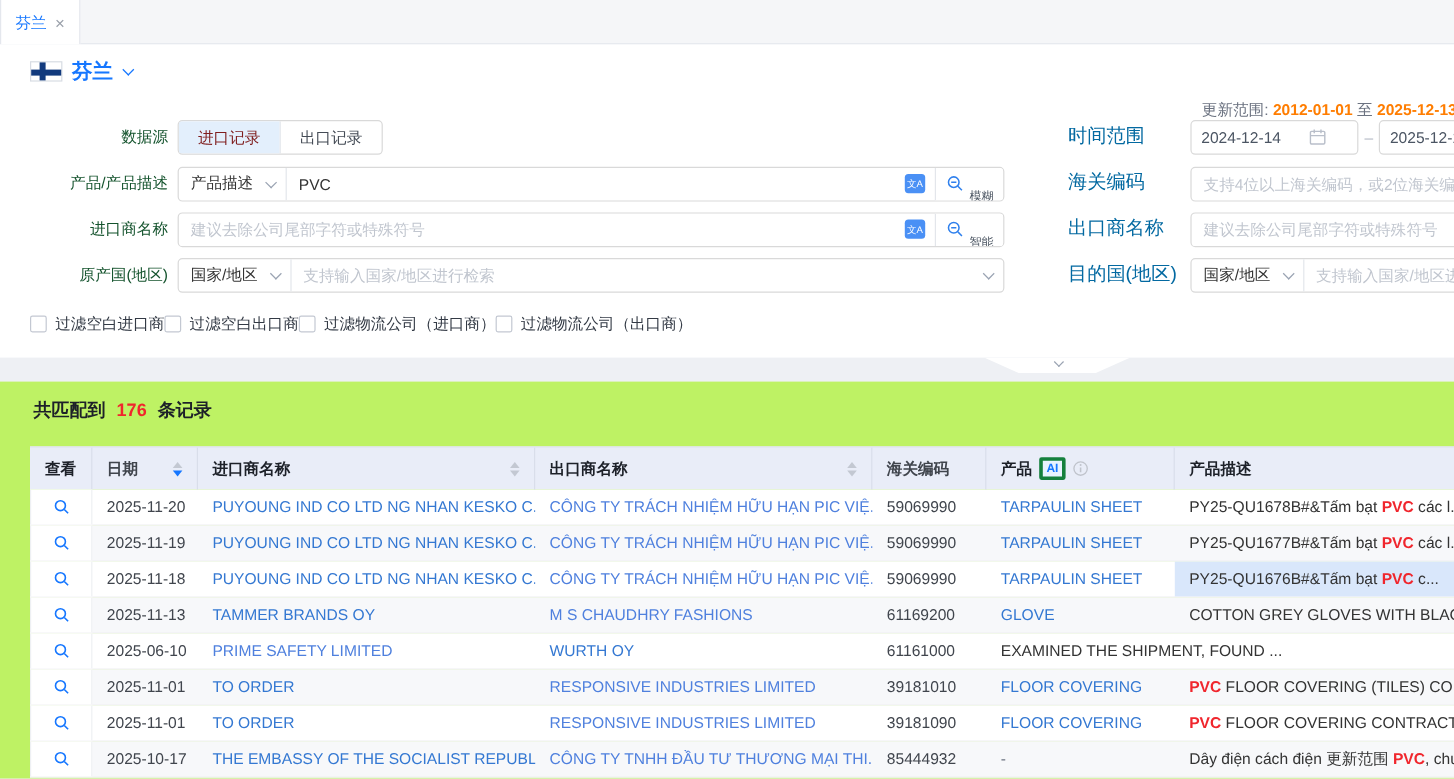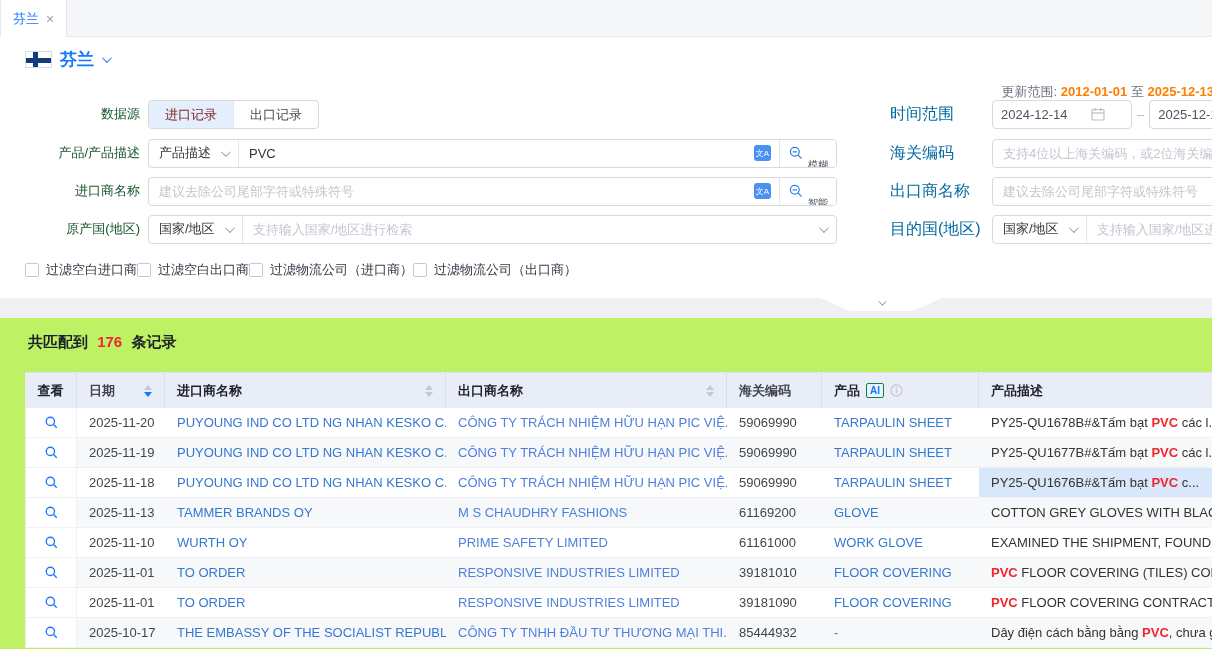--- a/index.html
+++ b/index.html
@@ -81,21 +81,21 @@
   .link-prod { color:#3478d2; cursor:pointer; }
   .prod-plain { color:#6b7280; }
   .hl { color:#f0262d; font-weight:bold; }
   .c-desc.selected { background:#d9e7fb; }
 
   .sorter { display:flex; flex-direction:column; gap:2px; margin-left:auto; padding-left:8px; cursor:pointer; }
   .car-up { width:0; height:0; border-left:4px solid transparent; border-right:4px solid transparent; border-bottom:5px solid #c3c8d2; }
   .car-dn { width:0; height:0; border-left:4px solid transparent; border-right:4px solid transparent; border-top:5px solid #c3c8d2; }
   .car-dn.on { border-top-color:#1677ff; }
 
-  .ai-badge { margin-left:6px; font-size:10px; font-weight:bold; color:#1677ff; background:#e8f3ff; border:1px solid #15803d; border-radius:2px; padding:0 3px; line-height:13px; }
+  .ai-badge { margin-left:6px; font-size:10px; font-weight:bold; color:#1677ff; background:#e8f3ff; border:3px solid #15803d; border-radius:2px; padding:0 3px; line-height:13px; }
   .info-ico { margin-left:6px; display:flex; }
 
   .mag { display:block; }
 </style>
 </head>
 <body>
 <div id="page">
 
   <div class="tabbar">
     <div class="tab">
@@ -390,31 +390,28 @@
     </div>
   </div>
 
   <div class="trow">
     <div class="td c-view">
       <svg width="15" height="15" viewBox="0 0 20 20" style="cursor:pointer;">
                 <circle cx="8.5" cy="8.5" r="5.5" fill="none" stroke="#1677ff" stroke-width="1.8"></circle>
                 <line x1="12.8" y1="12.8" x2="17" y2="17" stroke="#1677ff" stroke-width="1.8"></line>
               </svg>
     </div>
-    <div class="td c-date">2025-11-10</div>
+    <div class="td c-date">2025-06-10</div>
+    <div class="td c-exp">
+              <span class="link-exp">PRIME SAFETY LIMITED</span>
+            </div>
     <div class="td c-imp">
               <span class="link-imp">WURTH OY</span>
             </div>
-    <div class="td c-exp">
-              <span class="link-exp">PRIME SAFETY LIMITED</span>
-            </div>
     <div class="td c-hs">61161000</div>
-    <div class="td c-prod">
-              <span class="link-prod">WORK GLOVE</span>
-            </div>
     <div class="td c-desc">
       <span><span>EXAMINED THE SHIPMENT, FOUND ...</span></span>
 
     </div>
   </div>
 
   <div class="trow">
     <div class="td c-view">
       <svg width="15" height="15" viewBox="0 0 20 20" style="cursor:pointer;">
                 <circle cx="8.5" cy="8.5" r="5.5" fill="none" stroke="#1677ff" stroke-width="1.8"></circle>
@@ -474,21 +471,21 @@
               <span class="link-imp">THE EMBASSY OF THE SOCIALIST REPUBLIC...</span>
             </div>
     <div class="td c-exp">
               <span class="link-exp">CÔNG TY TNHH ĐẦU TƯ THƯƠNG MẠI THI...</span>
             </div>
     <div class="td c-hs">85444932</div>
     <div class="td c-prod">
               <span class="prod-plain">-</span>
             </div>
     <div class="td c-desc">
-      <span><span>Dây điện cách bằng bằng </span><span class="hl">PVC</span><span>, chưa g...</span></span>
+      <span><span>Dây điện cách điện 更新范围 </span><span class="hl">PVC</span><span>, chưa g...</span></span>
 
     </div>
   </div>
 </div>
     </div>
   </div>
 
 </div>
 
 </body></html>

